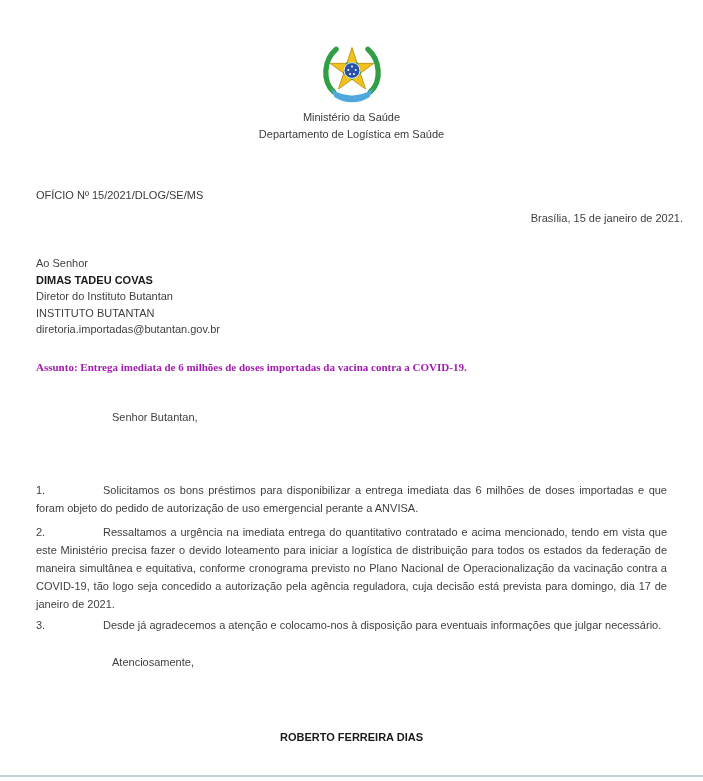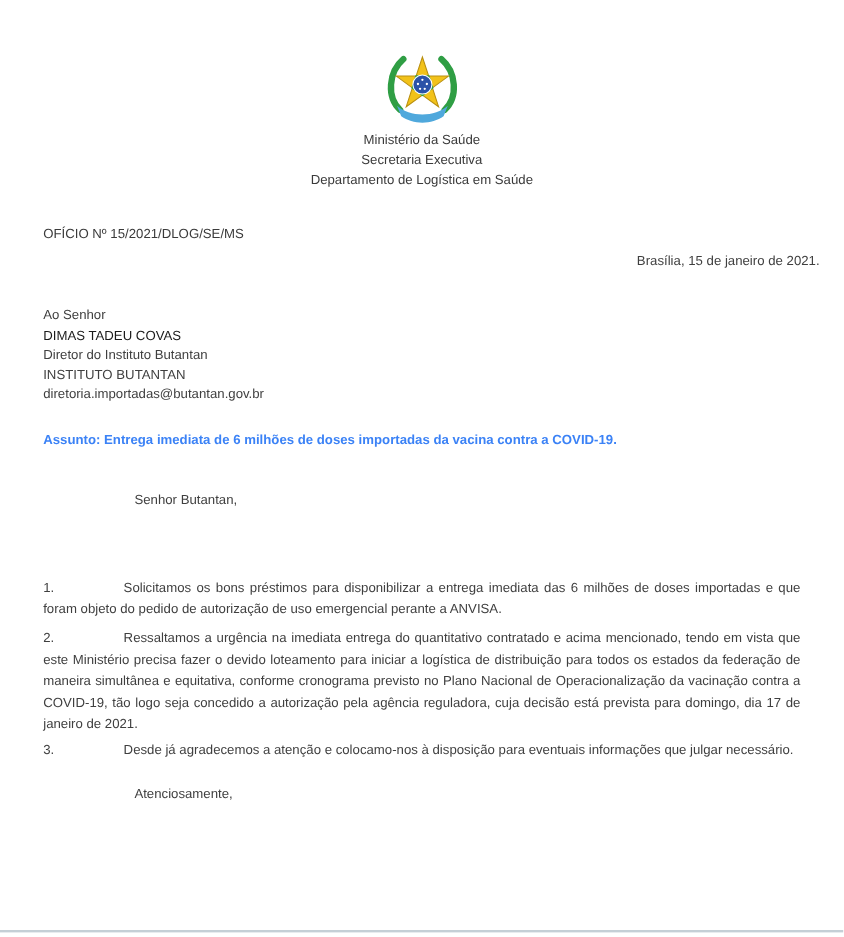--- a/index.html
+++ b/index.html
@@ -40,27 +40,28 @@
     top: 212px;
     left: 52px;
     width: 631px;
     text-align: right;
   }
   .addressee {
     top: 255px;
     left: 36px;
     line-height: 16.5px;
   }
-  .addressee .bold-name { font-weight: normal; color: #1a1a1a; }
+  .addressee .bold-name { font-weight: bold; color: #1a1a1a; }
   .subject {
     top: 361px;
     left: 36px;
     width: 631px;
     font-weight: bold;
-    color: #3b82f6;
+    color: #a21caf;
+    font-family: Liberation Serif, serif;
   }
   .greeting {
     top: 411px;
     left: 112px;
   }
   .para {
     left: 36px;
     width: 631px;
     text-align: justify;
     text-indent: 67px;
@@ -120,21 +121,20 @@
         <circle cx="40.2" cy="29.5" r="1.1"></circle>
         <circle cx="33.8" cy="34" r="1.1"></circle>
         <circle cx="38.2" cy="34" r="1.1"></circle>
       </g>
       <path d="M12,50 C24,61 48,61 60,50 L 56,60 C45,68 27,68 16,60 Z" fill="#4fa8dc"></path>
     </svg>
   </div>
 
   <div class="abs org-block">
     <div>Ministério da Saúde</div>
-    <div>Secretaria Executiva</div>
     <div>Departamento de Logística em Saúde</div>
   </div>
 
   <div class="abs reference">OFÍCIO Nº 15/2021/DLOG/SE/MS</div>
 
   <div class="abs dateline">Brasília, 15 de janeiro de 2021.</div>
 
   <div class="abs addressee">
     <div>Ao Senhor</div>
     <div class="bold-name">DIMAS TADEU COVAS</div>
@@ -152,16 +152,17 @@
   </p>
   <p class="para para-2">
     <span class="num">2.</span><span>Ressaltamos a urgência na imediata entrega do quantitativo contratado e acima mencionado, tendo em vista que este Ministério precisa fazer o devido loteamento para iniciar a logística de distribuição para todos os estados da federação de maneira simultânea e equitativa, conforme cronograma previsto no Plano Nacional de Operacionalização da vacinação contra a COVID-19, tão logo seja concedido a autorização pela agência reguladora, cuja decisão está prevista para domingo, dia 17 de janeiro de 2021.</span>
   </p>
   <p class="para para-3">
     <span class="num">3.</span><span>Desde já agradecemos a atenção e colocamo-nos à disposição para eventuais informações que julgar necessário.</span>
   </p>
 
   <div class="abs closing">Atenciosamente,</div>
 
+  <div class="abs sig-name">ROBERTO FERREIRA DIAS</div>
 
   <div class="abs bottom-rule"></div>
 
 </div>
 
 </body></html>

